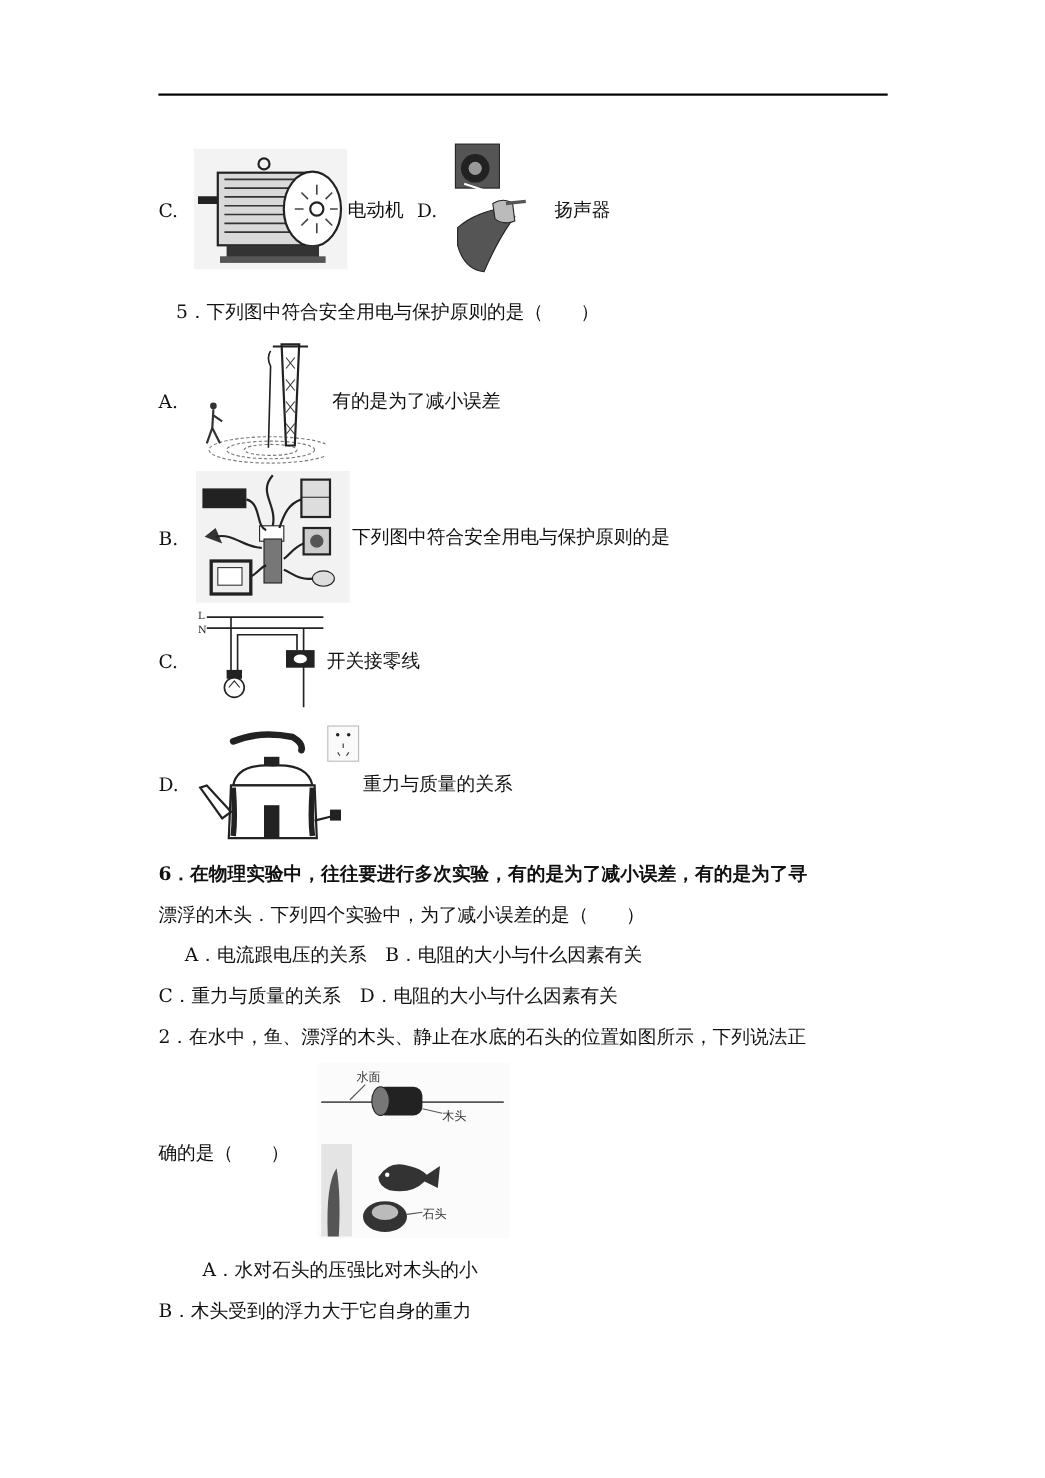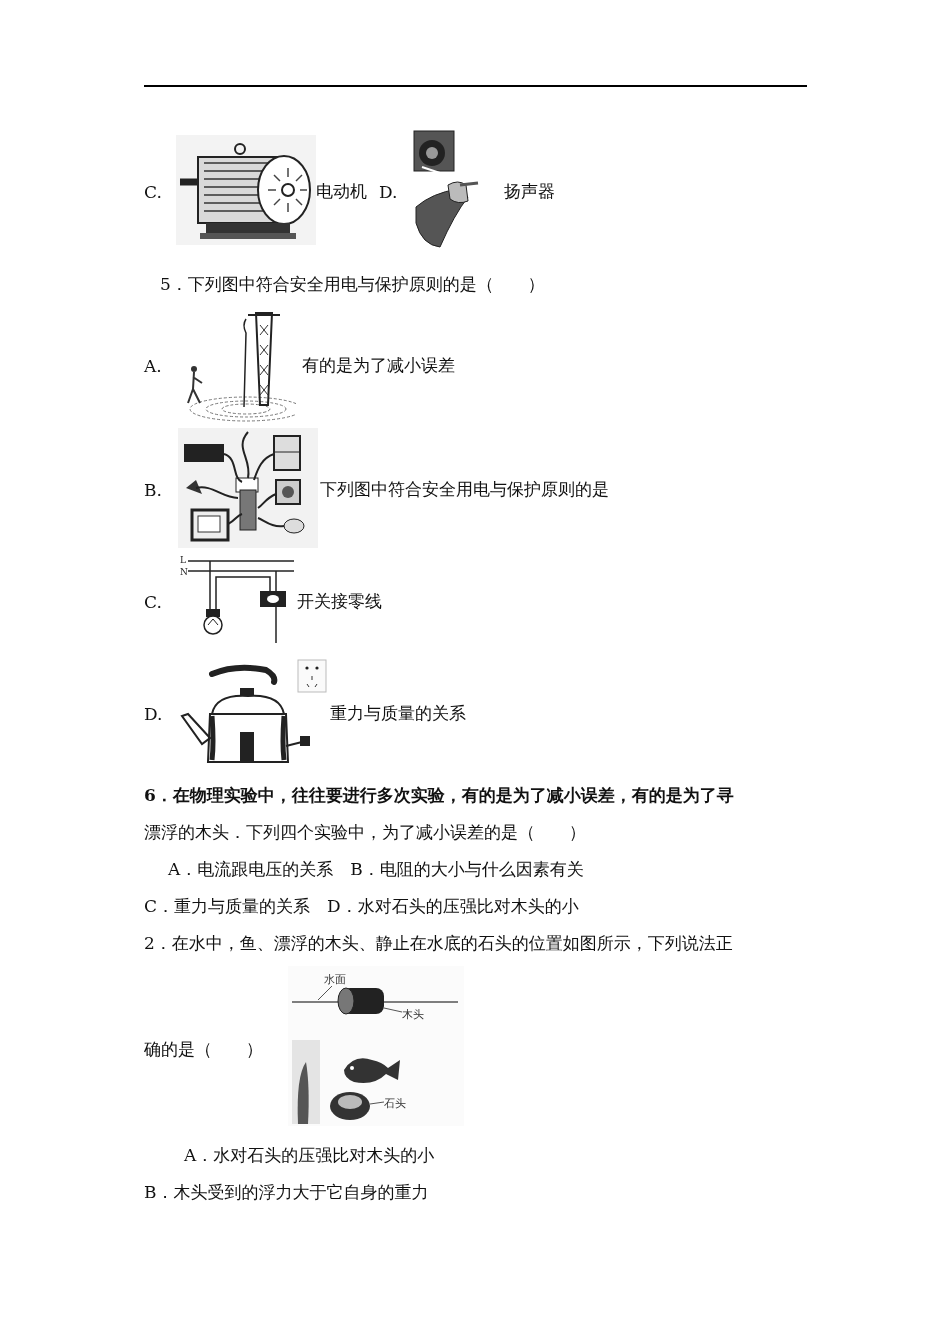--- a/index.html
+++ b/index.html
@@ -158,21 +158,21 @@
     <line x1="136" y1="22" x2="136" y2="26" stroke="#333"></line>
     <line x1="131" y1="30" x2="133" y2="33" stroke="#333"></line>
       <line x1="141" y1="30" x2="139" y2="33" stroke="#333"></line>
   </svg>
 </div>
 <div class="abs txt" style="left:330px;top:703px;">重力与质量的关系</div>
 
 <div class="abs txt" style="left:144px;top:785px;font-weight:bold;">6．在物理实验中，往往要进行多次实验，有的是为了减小误差，有的是为了寻</div>
 <div class="abs txt" style="left:144px;top:822px;">漂浮的木头．下列四个实验中，为了减小误差的是（　　）</div>
 <div class="abs txt" style="left:144px;top:859px;margin-left:24px;">A．电流跟电压的关系　B．电阻的大小与什么因素有关</div>
-<div class="abs txt" style="left:144px;top:896px;">C．重力与质量的关系　D．水对石头的压强比对木头的小</div>
+<div class="abs txt" style="left:144px;top:896px;">C．重力与质量的关系　D．电阻的大小与什么因素有关</div>
 
 <div class="abs txt" style="left:144px;top:933px;">2．在水中，鱼、漂浮的木头、静止在水底的石头的位置如图所示，下列说法正</div>
 <div class="abs txt" style="left:144px;top:1039px;">确的是（　　）</div>
 <div class="fig" style="left:288px;top:966px;">
   <svg width="176" height="160" viewBox="0 0 176 160">
     <rect x="0" y="0" width="176" height="160" fill="#fbfbfb"></rect>
     <text x="36" y="17" font-size="11" font-family="DejaVu Serif, serif" fill="#333">水面</text>
     <line x1="4" y1="36" x2="170" y2="36" stroke="#555" stroke-width="1.5"></line>
     <line x1="44" y1="20" x2="30" y2="34" stroke="#555"></line>
     <rect x="54" y="22" width="42" height="26" rx="8" fill="#222"></rect>

